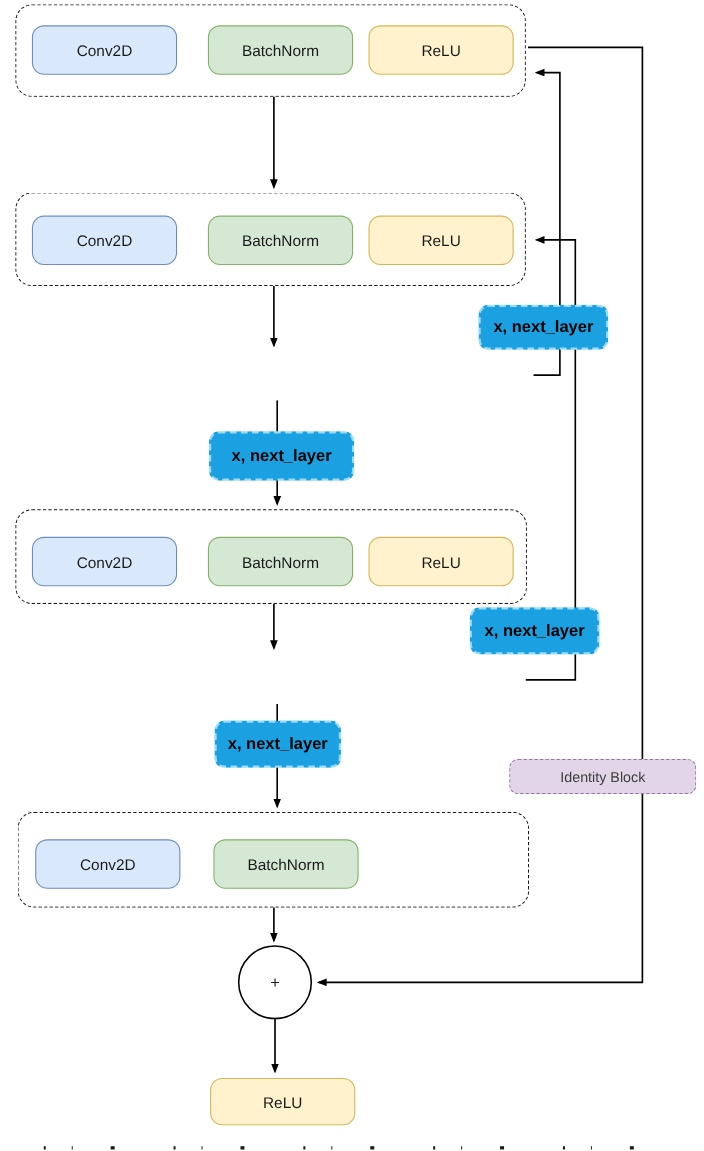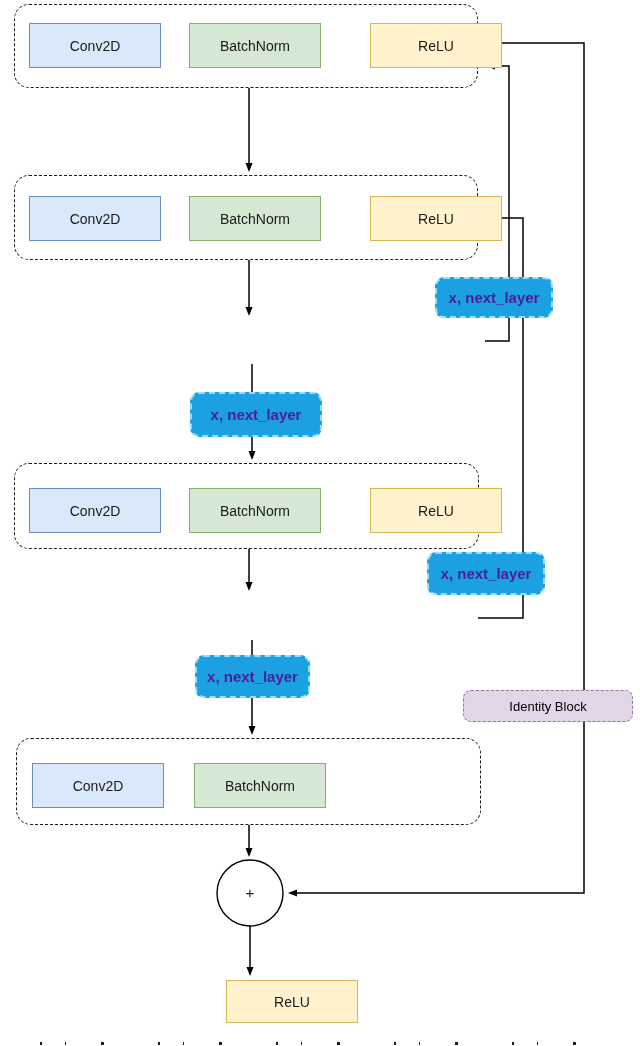--- a/index.html
+++ b/index.html
@@ -7,39 +7,39 @@
     position:relative;width:640px;height:1046px;background:#ffffff;
     font-family:"Liberation Sans", sans-serif;overflow:hidden;
   }
   .wires{position:absolute;left:0;top:0;width:640px;height:1046px;z-index:1;}
   .dashed-block{
     position:absolute;border:1.6px dashed #1a1a1a;border-radius:15px;
     background:transparent;z-index:2;box-sizing:border-box;
   }
   .layer{
     position:absolute;box-sizing:border-box;display:flex;align-items:center;justify-content:center;
-    font-size:14px;color:#1a1a1a;z-index:3;
+    font-size:14px;color:#1a1a1a;z-index:3;border-radius:11px;
   }
   .conv{background:var(--conv-fill,#dae8fc);border:1px solid var(--conv-stroke,#6c8ebf);}
   .bn{background:var(--bn-fill,#d5e8d4);border:1px solid var(--bn-stroke,#82b366);}
-  .relu{background:var(--relu-fill,#fff2cc);border:1px solid var(--relu-stroke,#d6b656);margin-left:35px;}
+  .relu{background:var(--relu-fill,#fff2cc);border:1px solid var(--relu-stroke,#d6b656);}
   .loop-block{
     position:absolute;box-sizing:border-box;display:flex;align-items:center;justify-content:center;
     background:var(--loop-fill,#ffe6cc);border:1.6px dashed var(--loop-stroke,#d79b00);
     border-radius:8px;font-size:13px;color:#333;z-index:3;
   }
   .badge{
     position:absolute;box-sizing:border-box;display:flex;align-items:center;justify-content:center;
     background:var(--badge-fill,#1ba1e2);border:2px dashed var(--badge-stroke,#9adcf8);
-    border-radius:9px;font-size:15px;font-weight:bold;color:#4c1d95;z-index:4;
+    border-radius:9px;font-size:15px;font-weight:bold;color:#000000;z-index:4;
   }
   .identity-badge{
     position:absolute;box-sizing:border-box;display:flex;align-items:center;justify-content:center;
     background:var(--identity-fill,#e1d5e7);border:1.6px dashed var(--identity-stroke,#9673a6);
-    border-radius:8px;font-size:13px;color:#000000;z-index:4;
+    border-radius:8px;font-size:13px;color:#404040;z-index:4;
   }
   .final-relu{position:absolute;z-index:3;}
   .cropped-caption{
     position:absolute;left:18px;top:1040px;width:608px;height:5px;z-index:5;overflow:hidden;
     background:repeating-linear-gradient(90deg,
       transparent 0 22px,#1a1a1a 22px 24px,
       transparent 24px 47px,#1a1a1a 47px 48px,
       transparent 48px 83px,#1a1a1a 83px 86px,
       transparent 86px 118px);
     background-size:118px 3px;background-position:0 2px;background-repeat:repeat-x;

